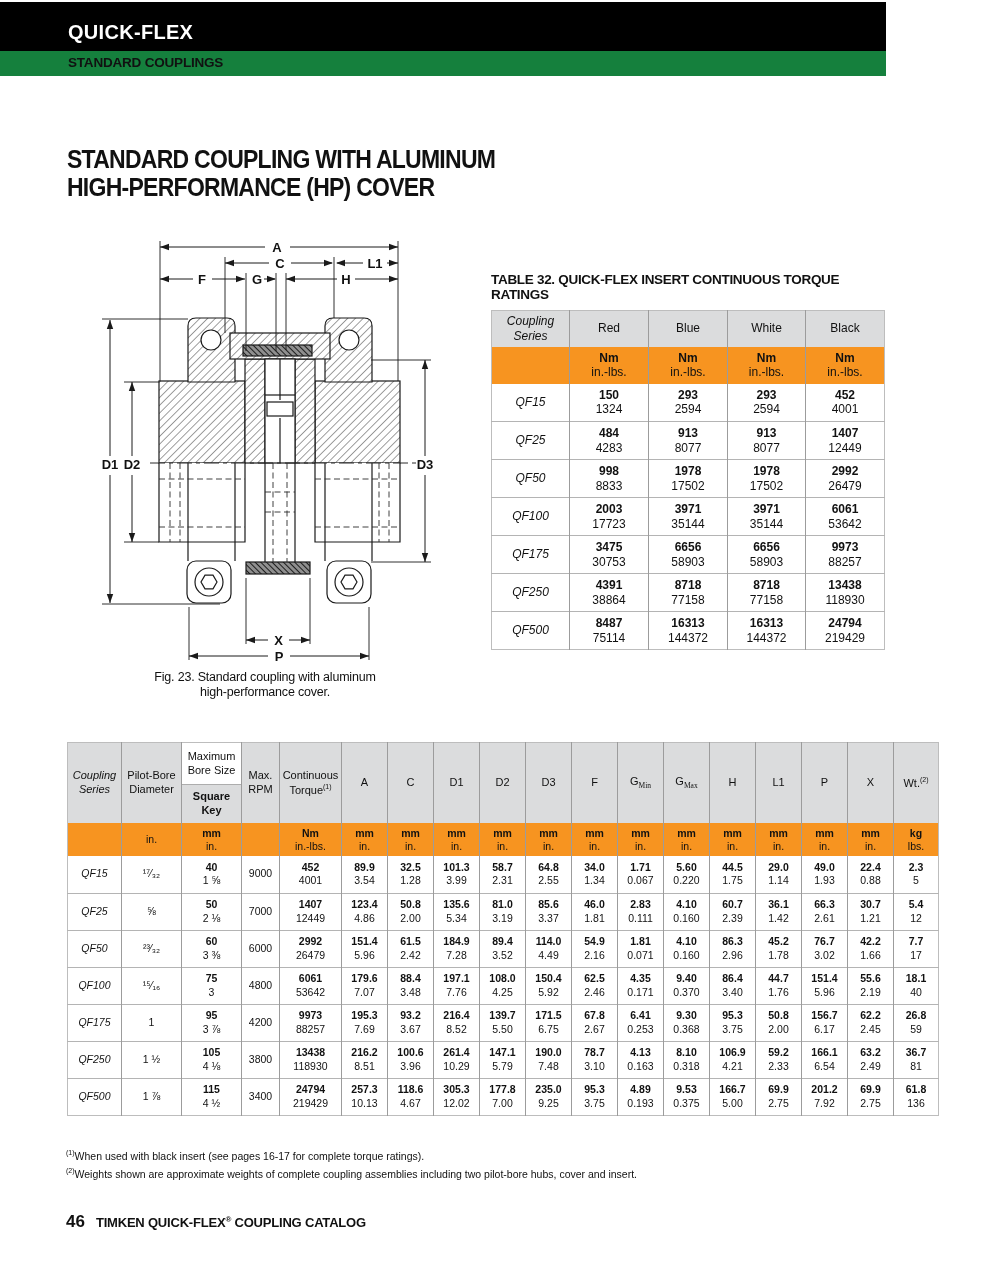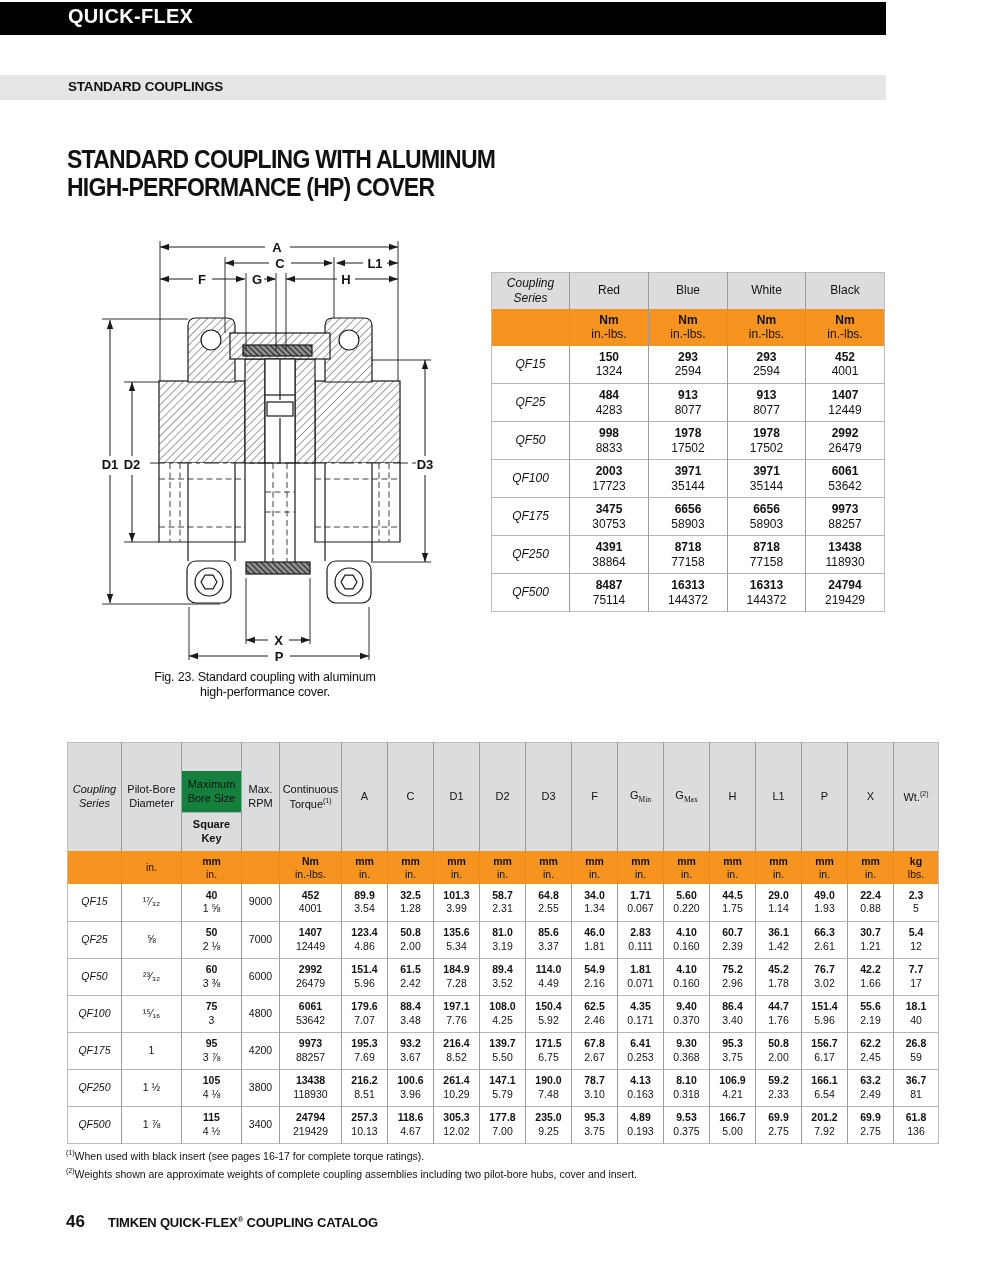--- a/index.html
+++ b/index.html
@@ -1,23 +1,23 @@
 <!DOCTYPE html>
 <html><head>
 <meta charset="utf-8">
 <style>
   * { margin:0; padding:0; box-sizing:border-box; }
   html,body { width:1000px; height:1280px; background:#fff;
     font-family:"Liberation Sans","DejaVu Sans",sans-serif; color:#111; overflow:hidden; position:relative; }
 
   
-  .topbar { position:absolute; left:0; top:2px; width:886px; height:33px; background:#000; }
+  .topbar { position:absolute; left:0; top:2px; width:886px; height:49px; background:#000; }
   .topbar .brand { position:absolute; left:68px; bottom:7px; color:#fff; font-weight:bold;
     font-size:20px; letter-spacing:.3px; }
-  .sectionbar { position:absolute; left:0; top:51px; width:886px; height:25px; background:#e5e5e5;margin-top:24px; }
+  .sectionbar { position:absolute; left:0; top:51px; width:886px; height:25px; background:#15803d; }
   .sectionbar span { position:absolute; left:68px; top:4px; font-weight:bold; font-size:13.5px; letter-spacing:-0.2px; }
 
   
   .page-title { position:absolute; left:67px; top:146px; font-weight:bold; font-size:25px;
     line-height:1.1; letter-spacing:-0.8px; transform:scaleX(.92); transform-origin:left top; }
 
   
   .figwrap { position:absolute; left:60px; top:232px; width:420px; height:436px; }
   .figcaption { position:absolute; left:120px; top:670px; width:290px; text-align:center;
     font-weight:normal; font-size:12.5px; line-height:1.2; letter-spacing:-0.2px; }
@@ -40,32 +40,32 @@
   .t32 tbody td { height:38px; font-size:12px; line-height:1.2; }
   .t32 tbody tr { border-top:1px solid #B4B4B4; }
   .t32 tbody tr:first-child { border-top:none; }
 
   
   .t33 { position:absolute; left:67px; top:742px; width:871px; }
   .t33 .tbl-title { font-weight:bold; font-size:13.5px; letter-spacing:-0.3px; text-align:center; margin-bottom:7px; }
   .t33 table { width:871px; border:1px solid #BDBDBD; }
   .t33 thead th { background:#DBDCDD; font-weight:normal; font-size:11px; line-height:1.25; height:80px; padding:0 1px; }
   .t33 thead th.bore { padding:0; vertical-align:top; }
-  .bore-top { height:42px; background:#15803d; display:flex; align-items:center; justify-content:center;
-    border-bottom:1px solid #ADADAD; line-height:1.25;margin-top:28px; }
+  .bore-top { height:42px; background:#ffffff; display:flex; align-items:center; justify-content:center;
+    border-bottom:1px solid #ADADAD; line-height:1.25; }
   .bore-bot { height:38px; display:flex; align-items:center; justify-content:center; line-height:1.25;font-weight:bold; }
   .t33 .units td { background:#F79420; height:33px; font-size:10.5px; line-height:1.22; }
   .t33 tbody td { height:37px; font-size:10.5px; line-height:1.3; }
   .t33 tbody tr { border-top:1px solid #B4B4B4; }
   .t33 tbody tr:first-child { border-top:none; }
 
   
   .footnotes { position:absolute; left:66px; top:1147px; font-size:10.5px; line-height:1.62; }
   .footer { position:absolute; left:66px; top:1212px; }
-  .footer .pagenum { font-size:17px; font-weight:bold; margin-right:23px; }
+  .footer .pagenum { font-size:17px; font-weight:bold; margin-right:11px; }
   .footer .cat { font-size:13px; font-weight:bold; letter-spacing:-0.2px; }
   .footer sup { font-size:8px; }
 </style>
 </head>
 <body>
 
 <div class="topbar">
   <span class="brand">QUICK-FLEX</span>
 </div>
 <div class="sectionbar">
@@ -222,20 +222,21 @@
   <text x="218.5" y="412.5" text-anchor="middle">X</text>
   <text x="219" y="428.5" text-anchor="middle">P</text>
 </svg>
 </div>
 <div class="figcaption">
   <div>Fig. 23. Standard coupling with aluminum</div>
   <div>high-performance cover.</div>
 </div>
 
 <div class="t32">
+  <div class="tbl-title">TABLE 32. QUICK-FLEX INSERT CONTINUOUS TORQUE RATINGS</div>
   <table>
     <colgroup>
         <col style="width:78px">
         <col style="width:79px">
         <col style="width:79px">
         <col style="width:78px">
         <col style="width:79px">
       </colgroup>
     <thead>
       <tr>
@@ -684,21 +685,21 @@
           </td>
           <td>
             <div class="m">1.81</div>
             <div class="i">0.071</div>
           </td>
           <td>
             <div class="m">4.10</div>
             <div class="i">0.160</div>
           </td>
           <td>
-            <div class="m">75.2</div>
+            <div class="m">86.3</div>
             <div class="i">2.96</div>
           </td>
           <td>
             <div class="m">45.2</div>
             <div class="i">1.78</div>
           </td>
           <td>
             <div class="m">76.7</div>
             <div class="i">3.02</div>
           </td>

